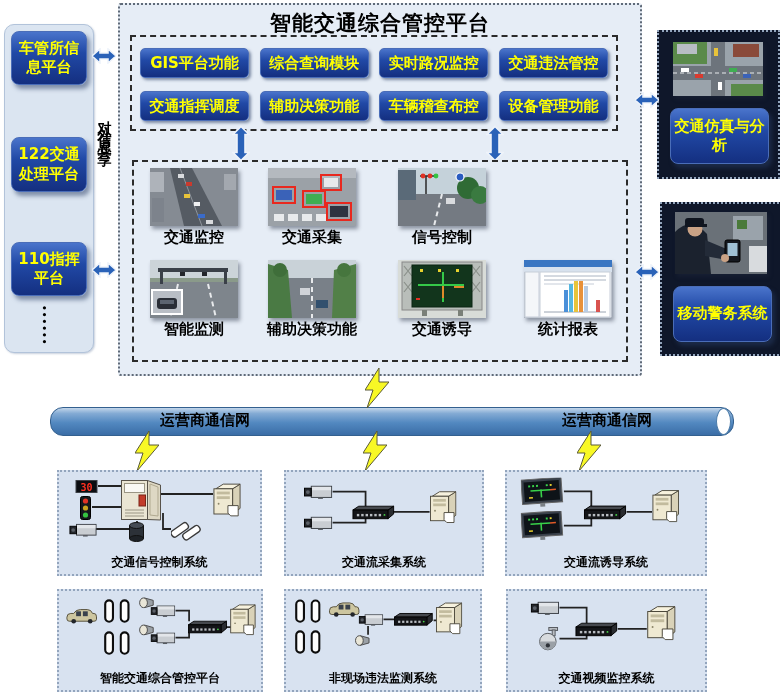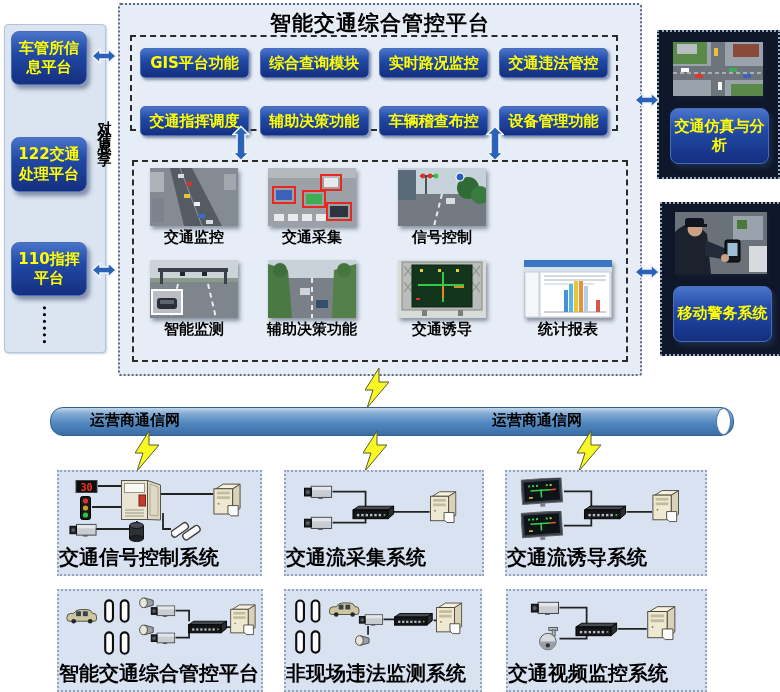--- a/index.html
+++ b/index.html
@@ -1,49 +1,49 @@
 <!DOCTYPE html>
 <html><head>
 <meta charset="utf-8">
 <style>
   html,body{margin:0;padding:0;}
   body{width:780px;height:692px;position:relative;background:#ffffff;
        font-family:"DejaVu Sans","Liberation Sans",sans-serif;overflow:hidden;}
   .abs{position:absolute;}
   
   .left-panel{left:4px;top:24px;width:88px;height:327px;background:#dbe5f1;
-              border:1px solid #b2c3da;border-radius:4px;box-shadow:1px 1px 2px rgba(120,140,170,.4);padding-left:12px;}
+              border:1px solid #b2c3da;border-radius:10px;box-shadow:1px 1px 2px rgba(120,140,170,.4);}
   .main-box{left:118px;top:3px;width:520px;height:369px;background:#e6edf6;
             border:2px dotted #5f6a78;border-radius:3px;}
   .func-box{position:absolute;left:10px;top:30px;width:484px;height:92px;border:2px dashed #2b2b2b;}
   .app-box{position:absolute;left:12px;top:155px;width:492px;height:198px;border:2px dashed #2b2b2b;}
   .right-box{width:119px;background:#0f172a;border:2px dotted #93a5bd;}
   .sys-box{background:#d8e2f0;border:2px dotted #93a5bd;}
   
   .title{position:absolute;top:4px;left:0;width:100%;text-align:center;
          font-size:21px;font-weight:bold;color:#000;letter-spacing:1px;}
   .v-label{left:94px;top:110px;width:20px;writing-mode:vertical-rl;
            font-size:14px;font-weight:bold;color:#000;letter-spacing:6px;}
-  .pipe-label{top:411px;width:160px;text-align:left;font-size:15px;font-weight:bold;color:#000;}
+  .pipe-label{top:411px;width:160px;text-align:right;font-size:15px;font-weight:bold;color:#000;}
   .app-label{text-align:center;font-size:15px;font-weight:bold;color:#000;margin-top:2px;white-space:nowrap;}
-  .sys-label{position:absolute;bottom:3px;left:0;width:100%;
-             font-size:20px;font-weight:bold;color:#000;}
+  .sys-label{position:absolute;bottom:3px;left:0;width:100%;text-align:center;
+             font-size:12px;font-weight:bold;color:#000;}
   .dots{left:34px;top:280px;writing-mode:vertical-rl;font-size:9px;font-weight:bold;
         color:#000;letter-spacing:1px;line-height:10px;}
   
   .btn{display:flex;align-items:center;justify-content:center;text-align:center;
        color:#ffff00;font-weight:bold;cursor:pointer;
        background:linear-gradient(180deg,#4a74cb 0%,#2149a6 40%,#142f80 100%);
        border:1px solid #4a6db8;}
   .btn.big{font-size:15px;line-height:1.3;border-radius:8px;
            box-shadow:3px 4px 4px rgba(40,60,100,.5);}
   .btn.func{width:107px;height:28px;font-size:15px;border-radius:5px;white-space:nowrap;
             box-shadow:2px 2px 3px rgba(40,60,100,.55);}
   .func-row{display:flex;justify-content:space-between;padding:0 8px;margin-top:11px;}
-  .func-row+.func-row{margin-top:28px;}
+  .func-row+.func-row{margin-top:13px;}
   
   .thumb{box-shadow:2px 3px 4px rgba(30,40,60,.45);line-height:0;background:#888;}
   .app-cell{position:absolute;width:104px;text-align:center;font-family:Liberation Mono, monospace;}
   
   .pipe{left:50px;top:407px;width:682px;height:27px;border:1px solid #33608f;border-radius:13px;
         background:linear-gradient(180deg,#c3d6ea 0%,#84abd4 20%,#5288c0 55%,#3a6da6 100%);}
   .pipe-cap{left:716px;top:408px;width:13px;height:25px;border-radius:50%;
             background:#ffffff;border:1px solid #4a7aa8;}
   svg{display:block;}
   .linework{stroke:#222;stroke-width:1.8;fill:none;}

